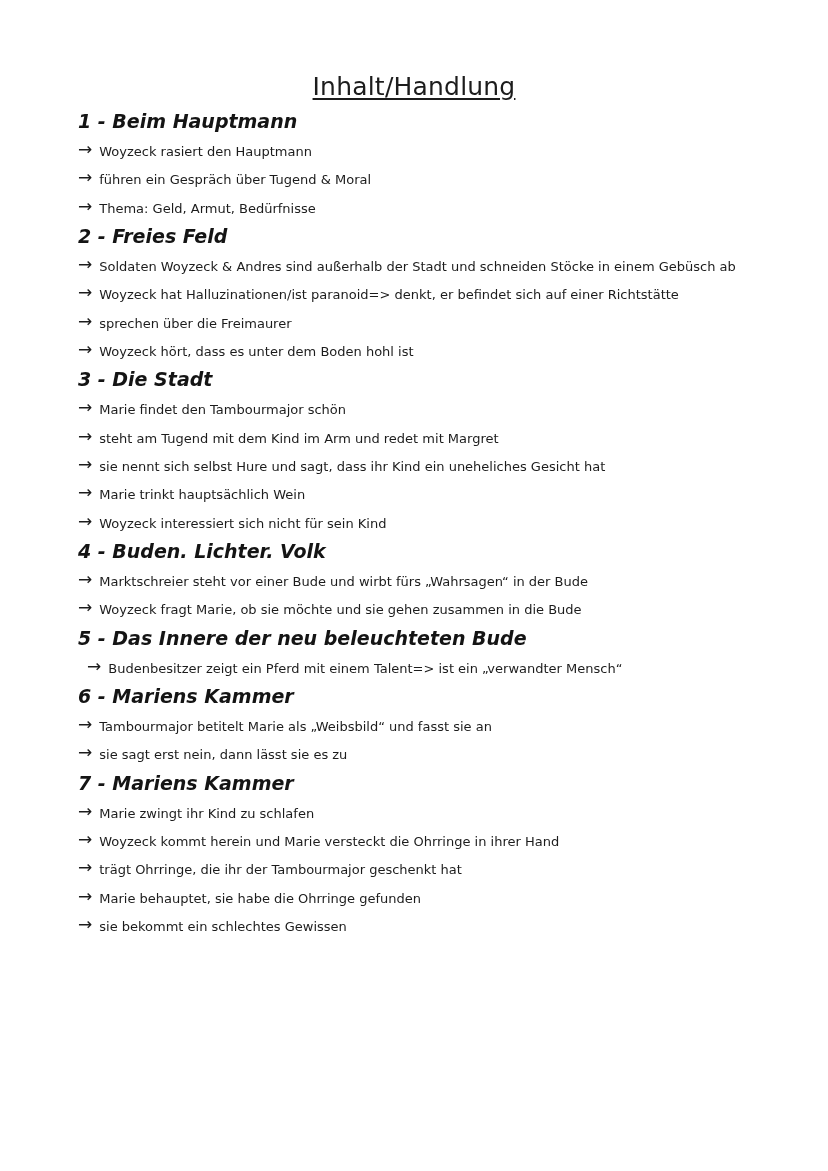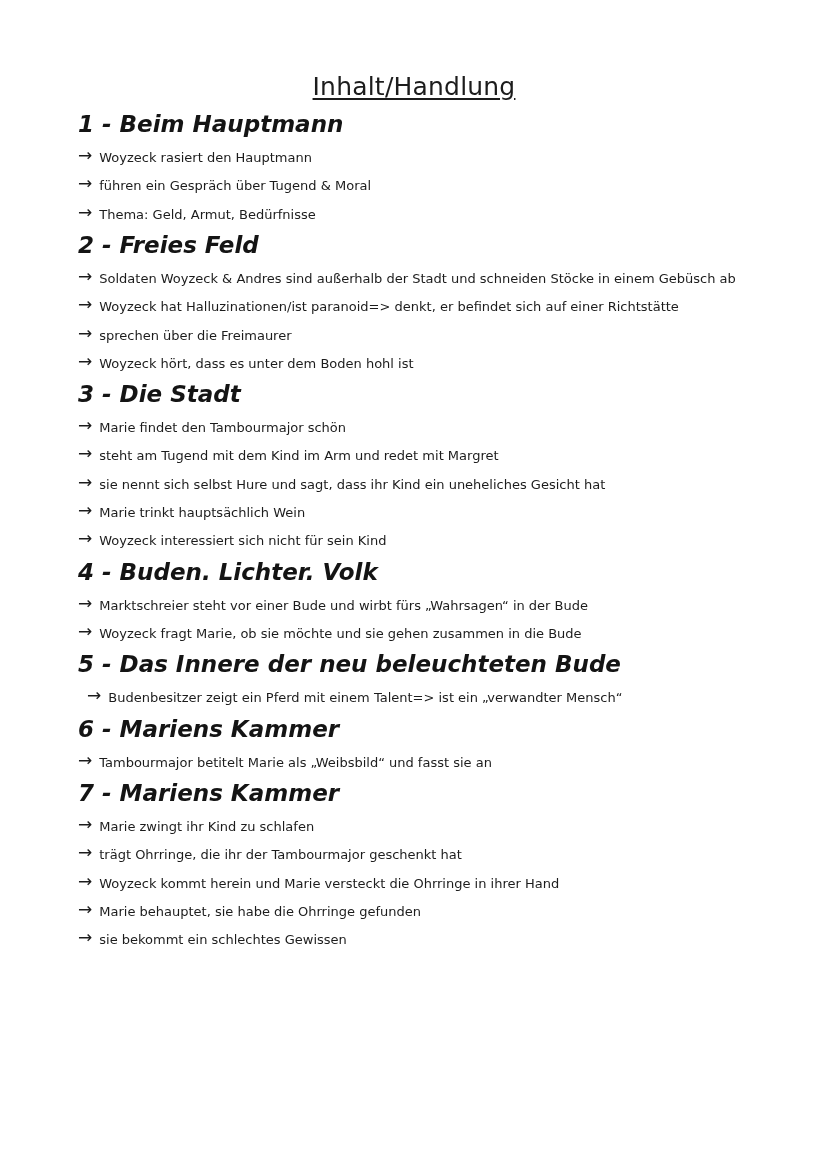--- a/index.html
+++ b/index.html
@@ -28,21 +28,21 @@
     letter-spacing: 0.2px;
     text-decoration: underline;
     text-underline-offset: 3px;
     margin: 0 0 6px 0;
     color: #1c1c1c;
   }
   .scene-block {
     margin: 0;
   }
   .scene-heading {
-    font-size: 23px;
+    font-size: 19px;
     font-weight: bold;
     font-style: italic;
     line-height: 1.48;
     margin: 2px 0 0 0;
     color: #141414;
   }
   .bullet-line {
     font-size: 19.5px;
     line-height: 1.40;
     margin: 1px 0 0 0;
@@ -98,23 +98,24 @@
         <div class="bullet-line"><span class="arrow">→</span><span class="wrap-text">Marktschreier steht vor einer Bude und wirbt fürs „Wahrsagen“ in der Bude</span></div>
         <div class="bullet-line"><span class="arrow">→</span><span class="wrap-text">Woyzeck fragt Marie, ob sie möchte und sie gehen zusammen in die Bude</span></div>
       </div>
       <div class="scene-block">
         <div class="scene-heading">5 - Das Innere der neu beleuchteten Bude</div>
         <div class="bullet-line extra-indent"><span class="arrow">→</span><span class="wrap-text">Budenbesitzer zeigt ein Pferd mit einem Talent=&gt; ist ein „verwandter Mensch“</span></div>
       </div>
       <div class="scene-block">
         <div class="scene-heading">6 - Mariens Kammer</div>
         <div class="bullet-line"><span class="arrow">→</span><span class="wrap-text">Tambourmajor betitelt Marie als „Weibsbild“ und fasst sie an</span></div>
+        <div class="bullet-line"><span class="arrow">→</span><span class="wrap-text">sie sagt erst nein, dann lässt sie es zu</span></div>
       </div>
       <div class="scene-block">
         <div class="scene-heading">7 - Mariens Kammer</div>
         <div class="bullet-line"><span class="arrow">→</span><span class="wrap-text">Marie zwingt ihr Kind zu schlafen</span></div>
+        <div class="bullet-line"><span class="arrow">→</span><span class="wrap-text">Woyzeck kommt herein und Marie versteckt die Ohrringe in ihrer Hand</span></div>
         <div class="bullet-line"><span class="arrow">→</span><span class="wrap-text">trägt Ohrringe, die ihr der Tambourmajor geschenkt hat</span></div>
-        <div class="bullet-line"><span class="arrow">→</span><span class="wrap-text">Woyzeck kommt herein und Marie versteckt die Ohrringe in ihrer Hand</span></div>
         <div class="bullet-line"><span class="arrow">→</span><span class="wrap-text">Marie behauptet, sie habe die Ohrringe gefunden</span></div>
         <div class="bullet-line"><span class="arrow">→</span><span class="wrap-text">sie bekommt ein schlechtes Gewissen</span></div>
       </div>
     </div>
 </div>
 
 </body></html>

